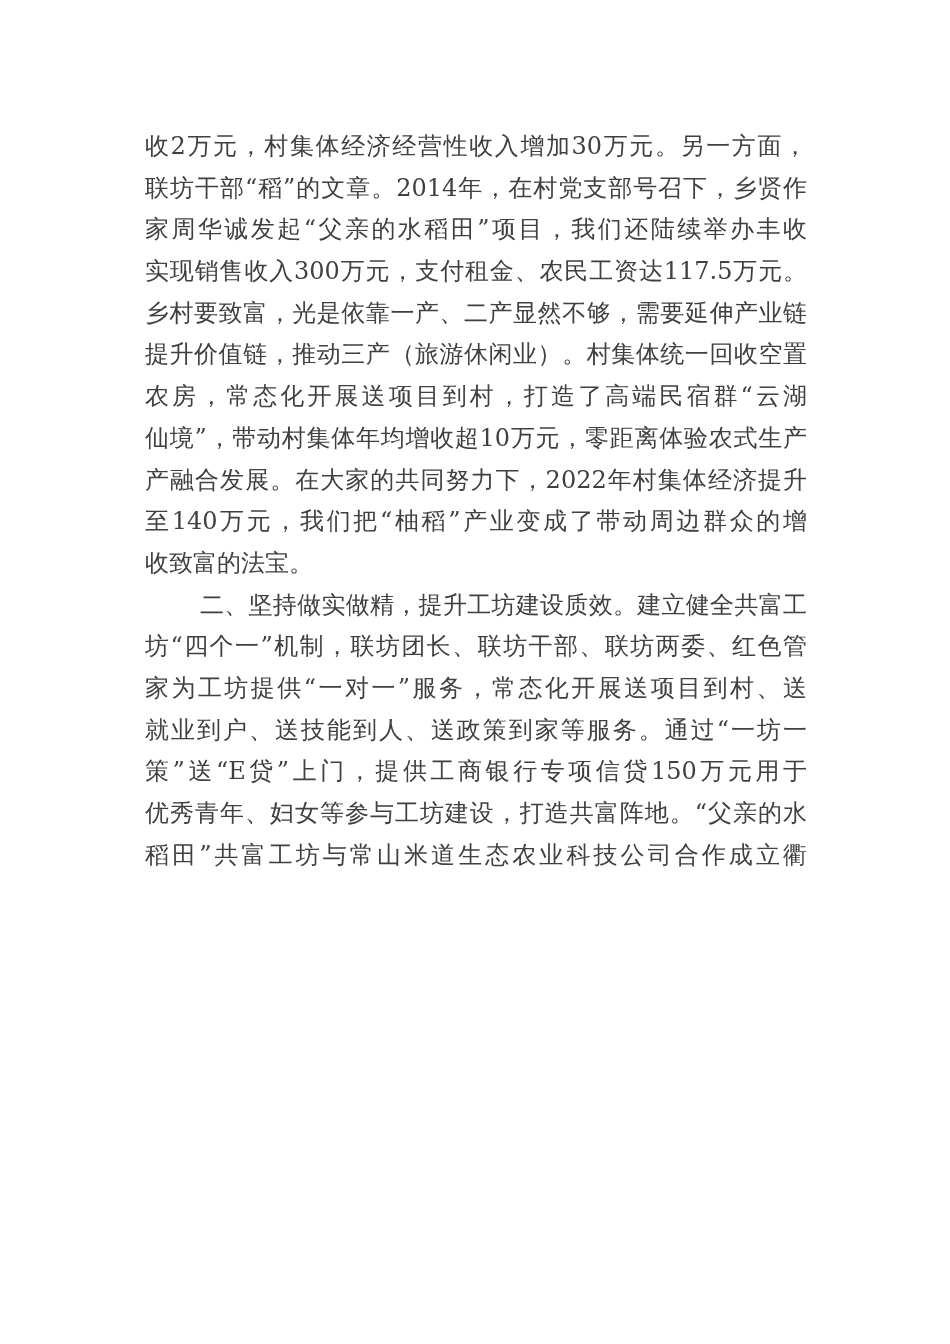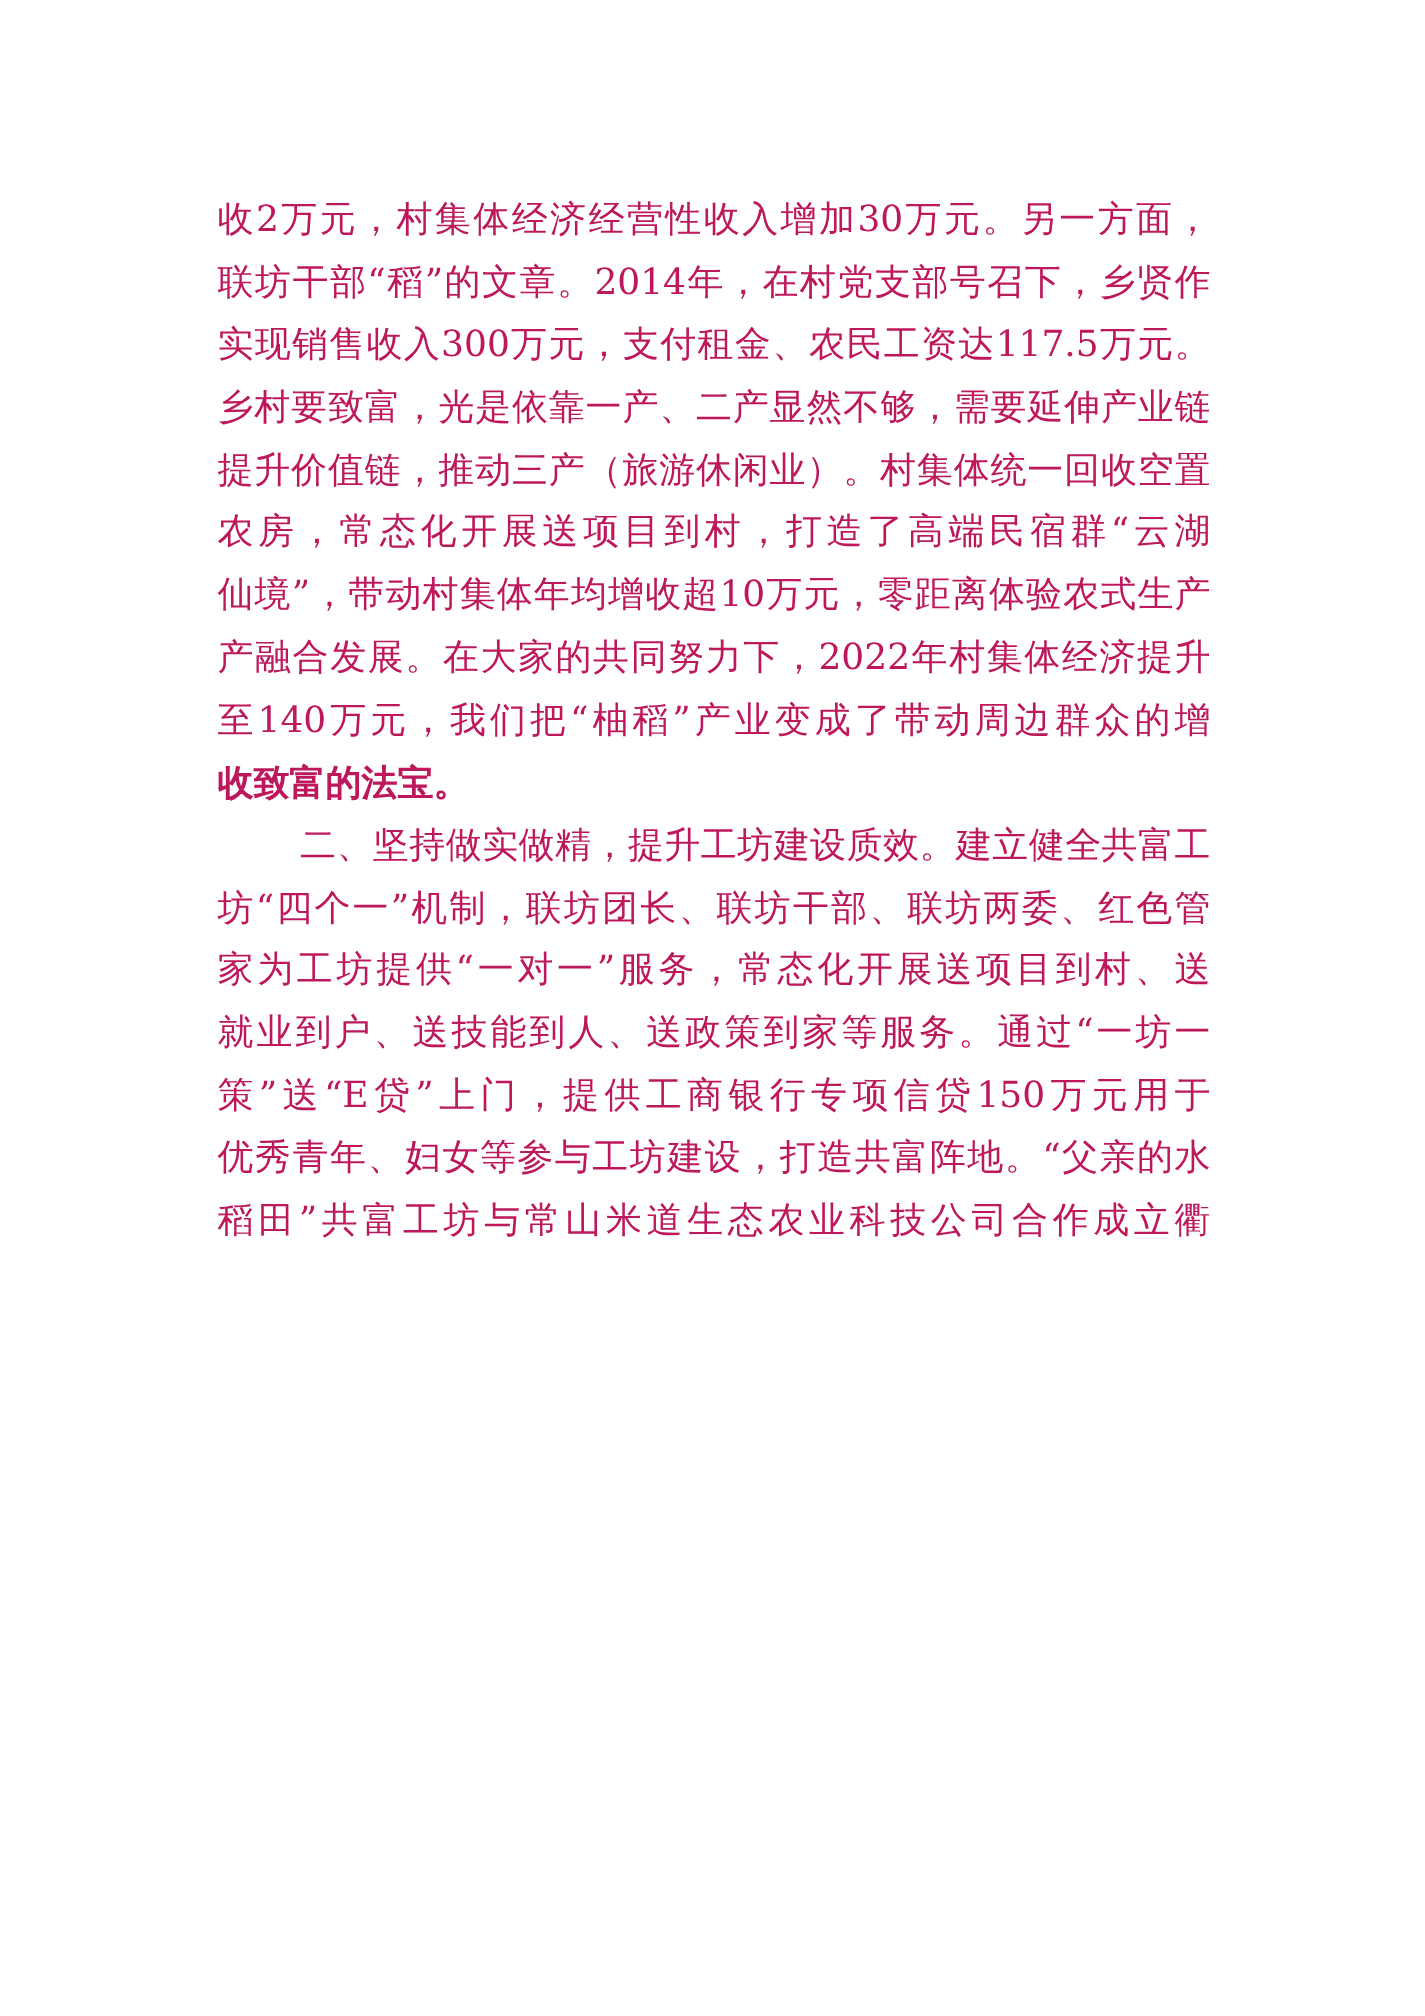--- a/index.html
+++ b/index.html
@@ -9,36 +9,37 @@
     left: 145px;
     top: 126px;
     width: 662px;
   }
   .line {
     display: block;
     height: 41.7px;
     line-height: 41.7px;
     font-family: "DejaVu Serif", "Liberation Serif", serif;
     font-size: 24px;
-    color: #be185d;
+    color: #404040;
     white-space: nowrap;
     text-align: justify;
     text-align-last: justify;
     overflow: visible;
   }
-  .line.last { text-align-last: left; font-weight: bold; }
+  .line.last { text-align-last: left; }
   .line.indent { padding-left: 55px; }
 </style>
 </head>
 <body>
 
 <div class="page">
   <div>
     <span class="line">收2万元，村集体经济经营性收入增加30万元。另一方面，</span>
     <span class="line">联坊干部“稻”的文章。2014年，在村党支部号召下，乡贤作</span>
+    <span class="line">家周华诚发起“父亲的水稻田”项目，我们还陆续举办丰收</span>
     <span class="line">实现销售收入300万元，支付租金、农民工资达117.5万元。</span>
     <span class="line">乡村要致富，光是依靠一产、二产显然不够，需要延伸产业链</span>
     <span class="line">提升价值链，推动三产（旅游休闲业）。村集体统一回收空置</span>
     <span class="line">农房，常态化开展送项目到村，打造了高端民宿群“云湖</span>
     <span class="line">仙境”，带动村集体年均增收超10万元，零距离体验农式生产</span>
     <span class="line">产融合发展。在大家的共同努力下，2022年村集体经济提升</span>
     <span class="line">至140万元，我们把“柚稻”产业变成了带动周边群众的增</span>
     <span class="line last">收致富的法宝。</span>
   </div>
   <div>

